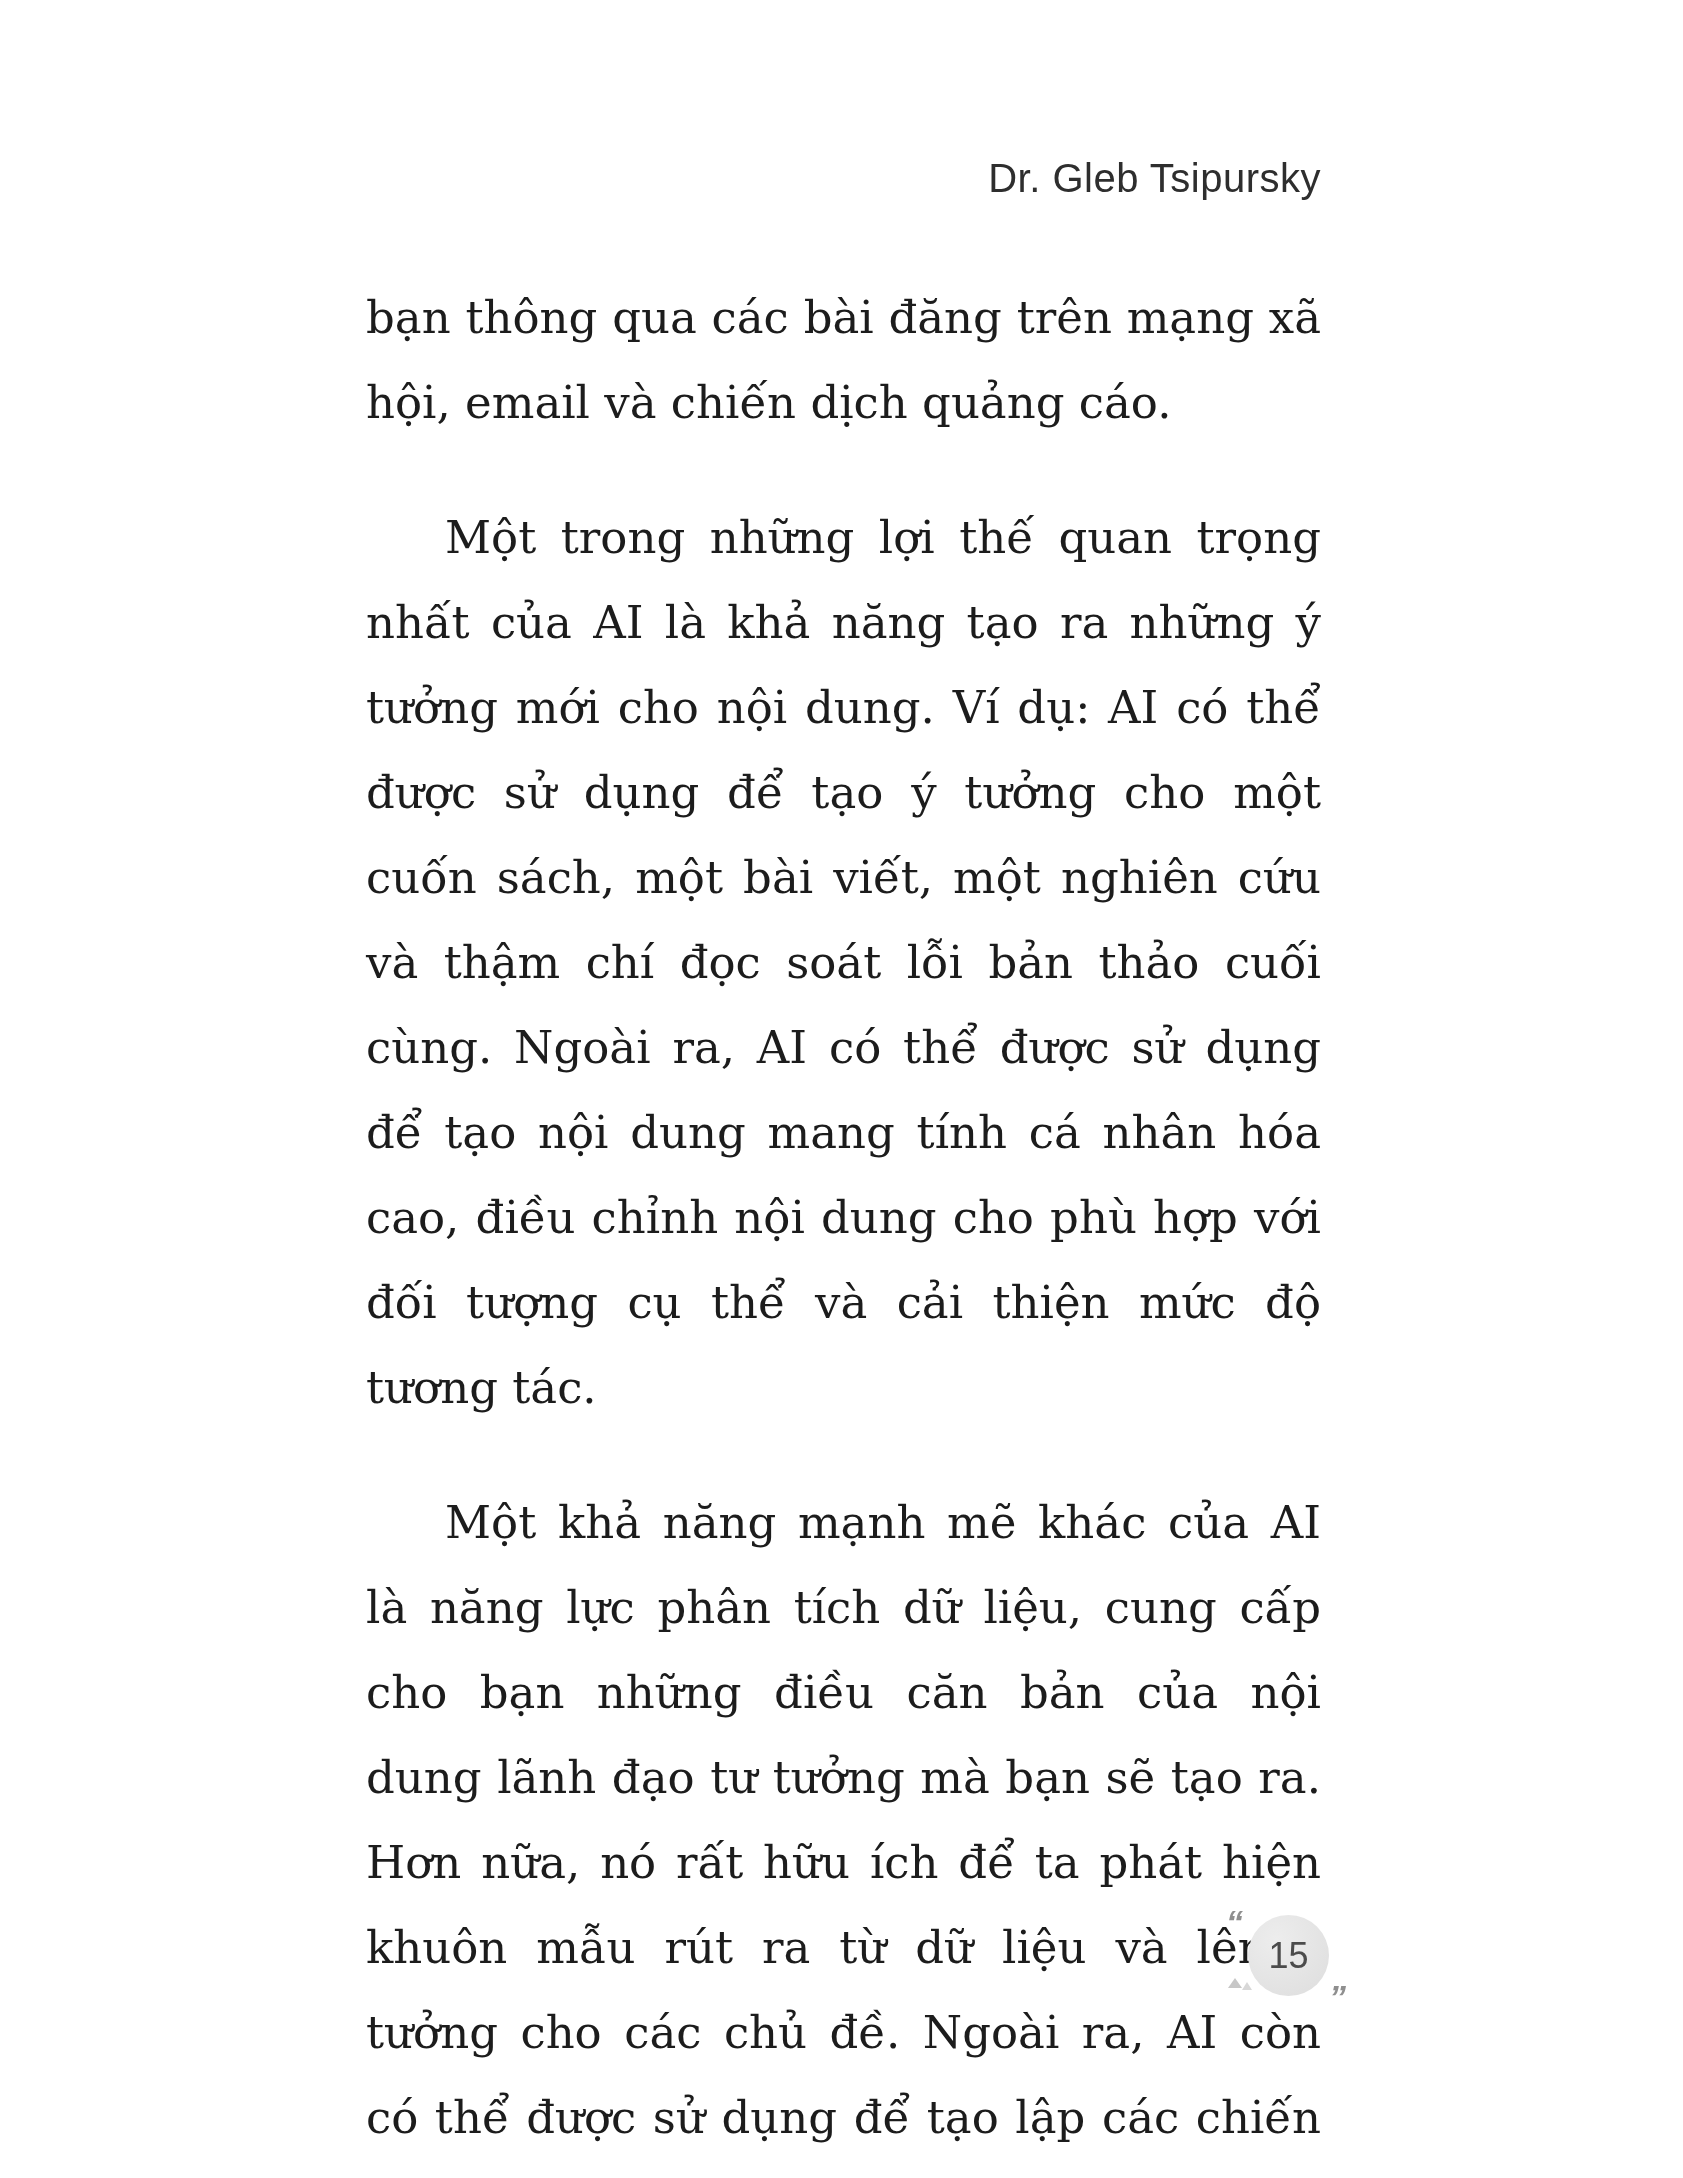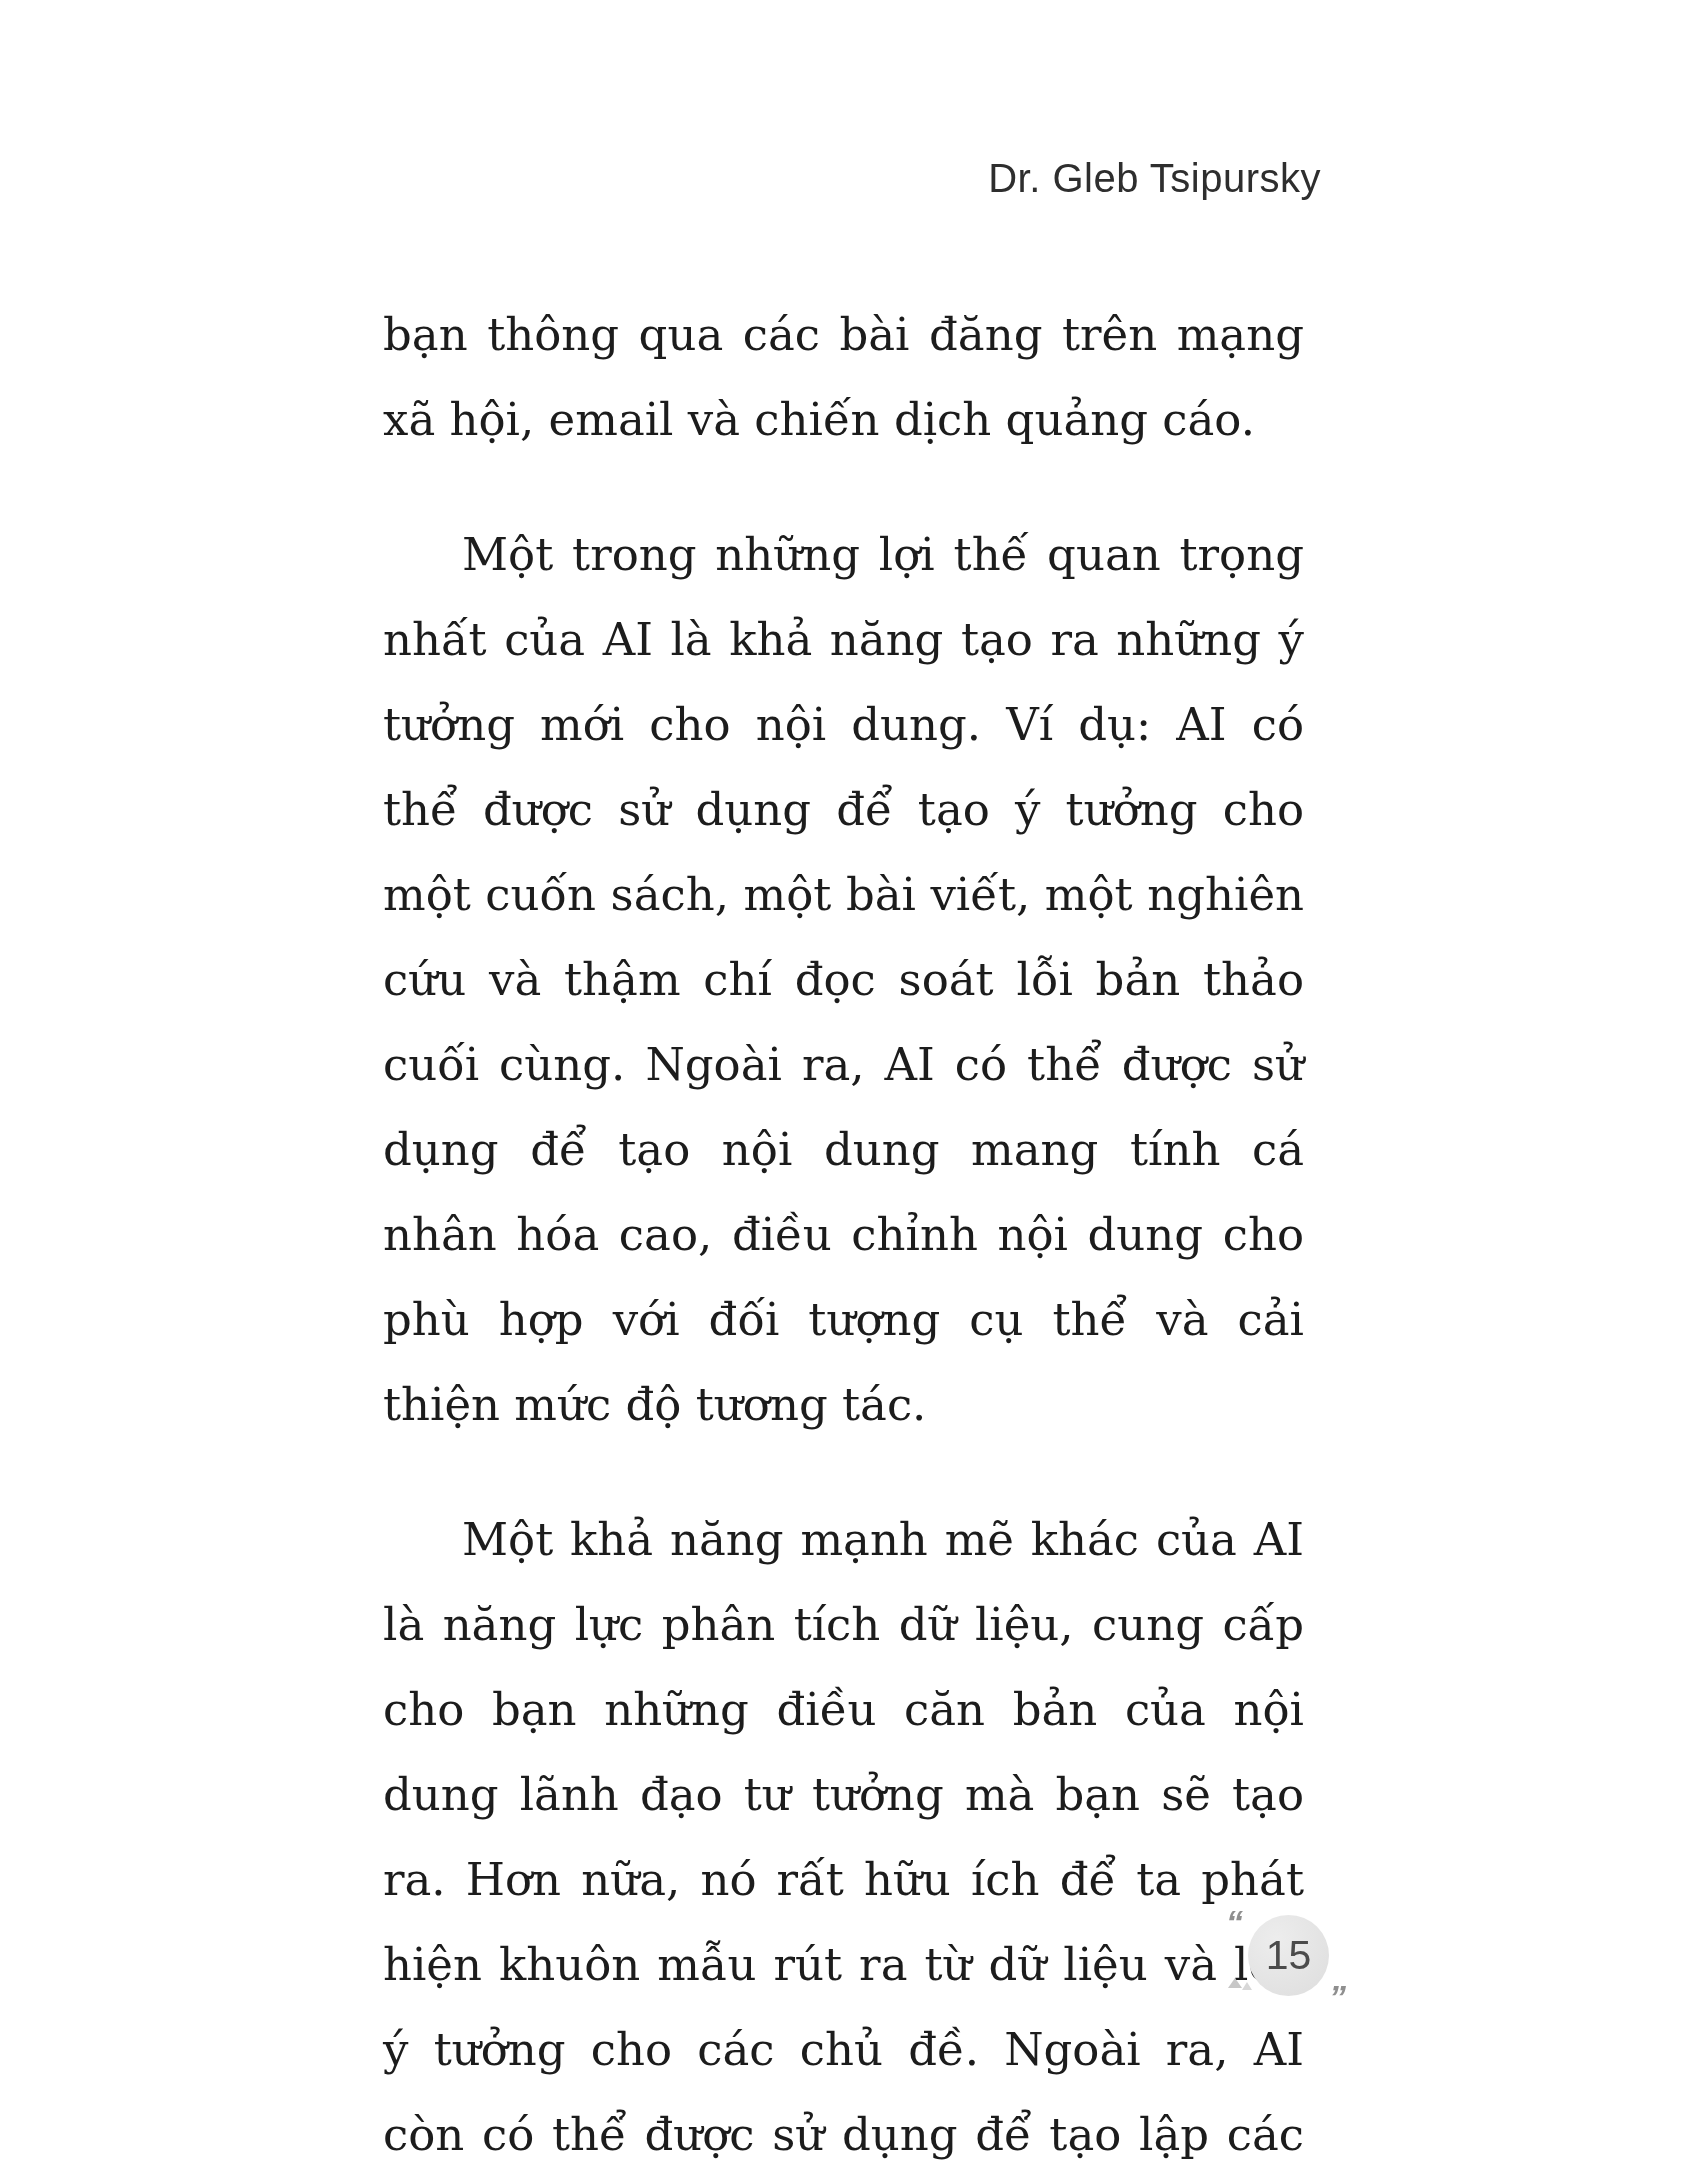--- a/index.html
+++ b/index.html
@@ -32,21 +32,21 @@
     top: 275px;
     left: 366px;
     width: 955px;
     font-size: 45px;
     line-height: 85px;
     color: #1c1c1c;
     text-align: justify;
     text-justify: inter-word;
   }
   .para {
-    margin: 17px;
+    margin: 0;
   }
   .para + .para {
     margin-top: 50px;
   }
   .para.indent {
     text-indent: 79px;
   }
   .page-number-bubble {
     position: absolute;
     left: 1226px;
@@ -59,21 +59,21 @@
     position: absolute;
     left: 22px;
     top: 12px;
     width: 81px;
     height: 81px;
     border-radius: 50%;
     background: radial-gradient(circle at 35% 30%, #ededed, #dddddd);
     display: flex;
     align-items: center;
     justify-content: center;
-    font-size: 41px;
+    font-size: 36px;
     color: #4b4b4b;
   }
   .quote {
     position: absolute;
     color: #8f8f8f;
     font-size: 34px;
     font-style: italic;
     font-weight: bold;
     line-height: 1;
   }

